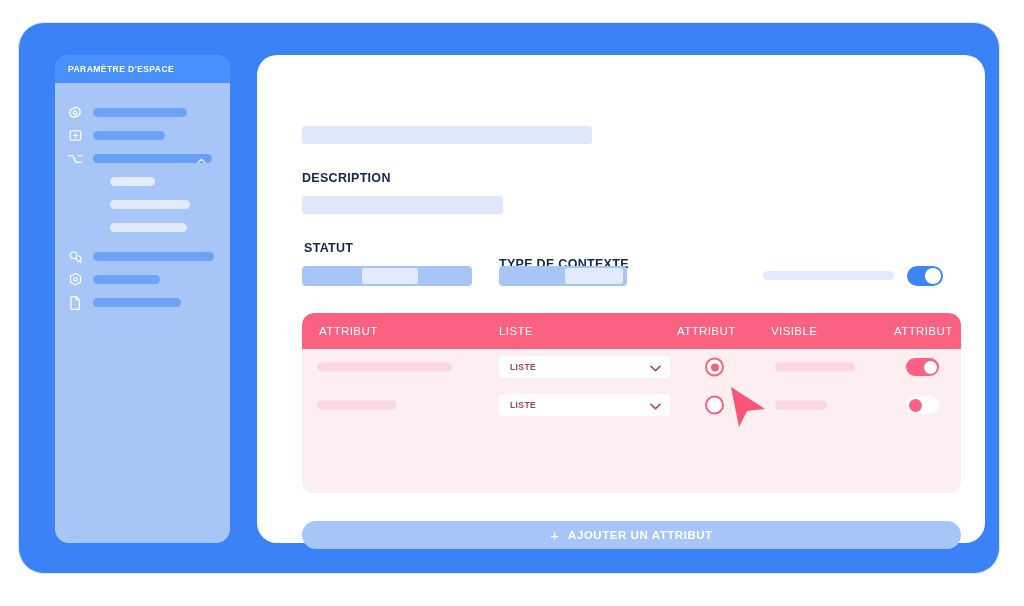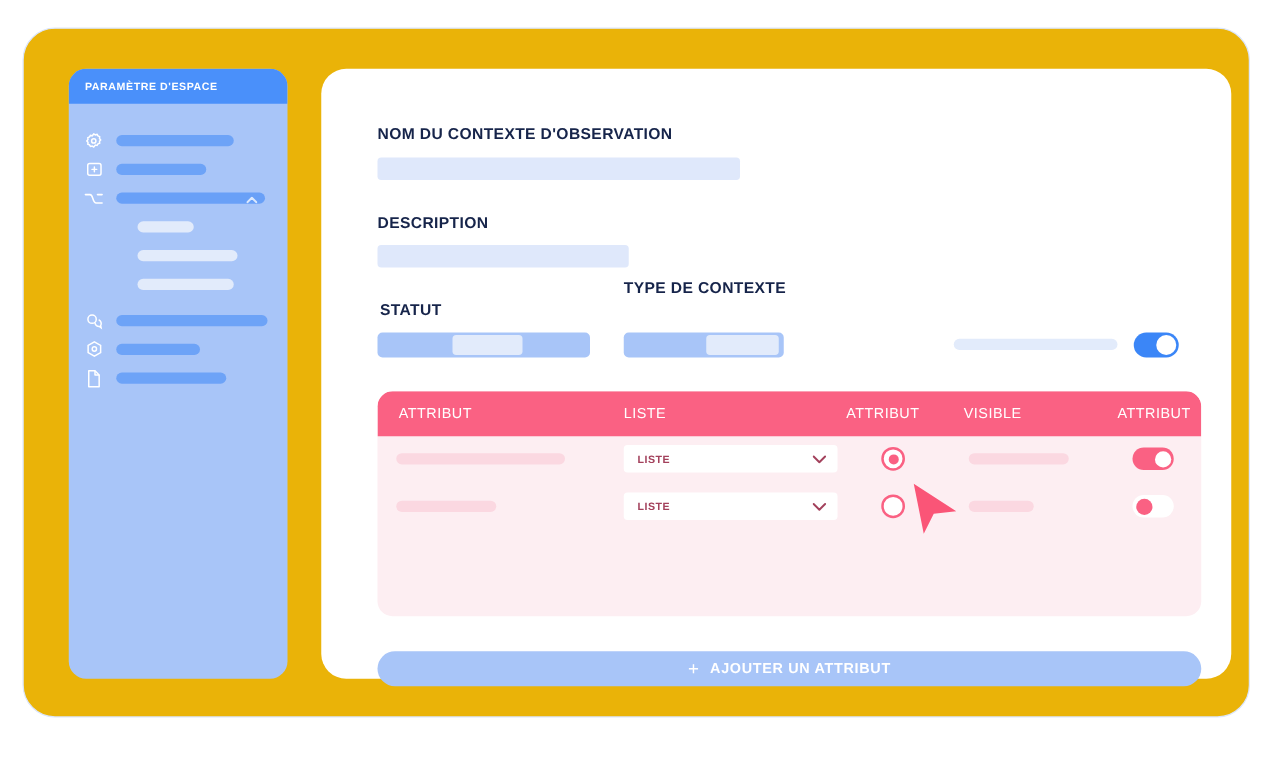--- a/index.html
+++ b/index.html
@@ -14,21 +14,21 @@
     overflow: hidden;
   }
 
   
   .page {
     position: absolute;
     left: 18px;
     top: 22px;
     width: 982px;
     height: 552px;
-    background: #eab308;
+    background: #3b82f6;
     border: 1.5px solid #dbe6fb;
     border-radius: 26px;
     box-sizing: border-box;
   }
 
   
   .sidebar {
     position: absolute;
     left: 36px;
     top: 32px;
@@ -391,32 +391,31 @@
           </svg>
         </span>
         <span class="nav-bar" style="width:88px"></span>
       </div>
 
     </div>
   </div>
 
   <div class="panel"></div>
 
-  <span class="field-label" style="left:283px; top:77px">NOM DU CONTEXTE D'OBSERVATION</span>
   <div class="input-ph" style="left:283px; top:103px; width:290px; height:18px" placeholder=""></div>
 
   <span class="field-label" style="left:283px; top:148px">DESCRIPTION</span>
   <div class="input-ph" style="left:283px; top:173px; width:201px; height:18px" placeholder=""></div>
 
   <span class="field-label" style="left:285px; top:218px">STATUT</span>
   <div class="seg" style="left:283px; top:243px; width:170px">
     <span class="seg-sel" style="left:60px; width:56px"></span>
   </div>
 
-  <span class="field-label" style="left:480px; top:200px">TYPE DE CONTEXTE</span>
+  <span class="field-label" style="left:480px; top:234px">TYPE DE CONTEXTE</span>
   <div class="seg" style="left:480px; top:243px; width:128px">
     <span class="seg-sel" style="left:66px; width:58px"></span>
   </div>
 
   <div class="hdr-bar" style="left:744px; top:248px; width:131px"></div>
   <div class="toggle-blue" style="left:888px; top:243px">
     <span class="knob"></span>
   </div>
 
   <div class="table">

